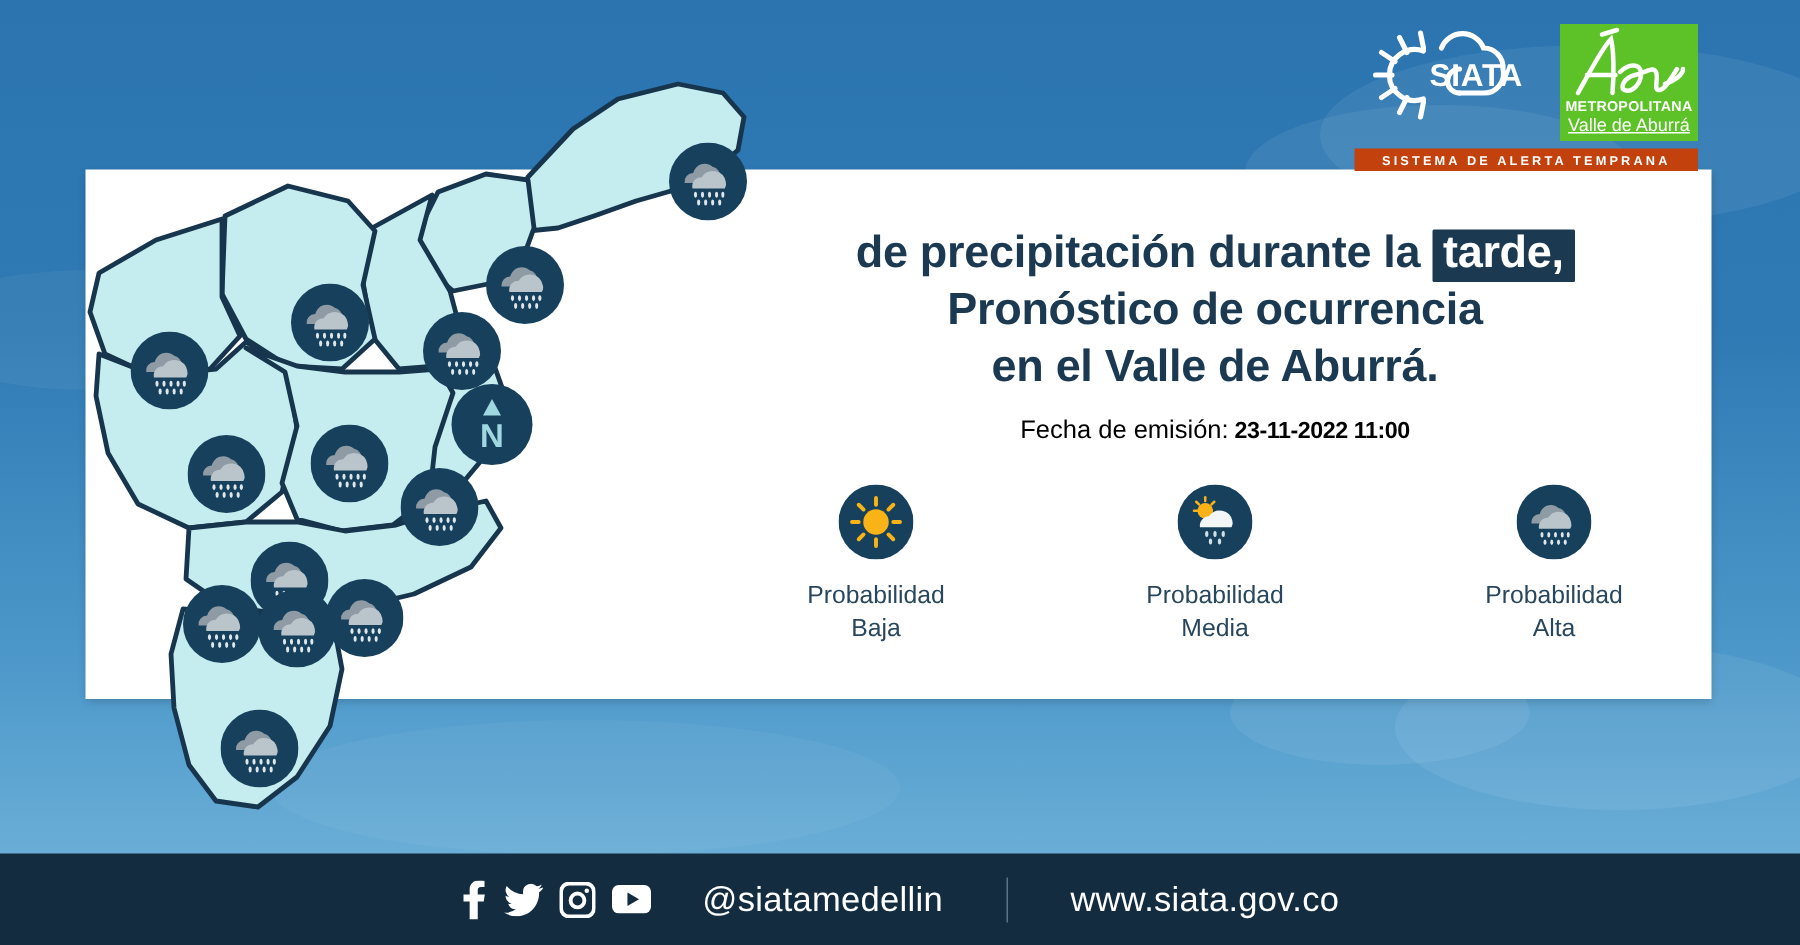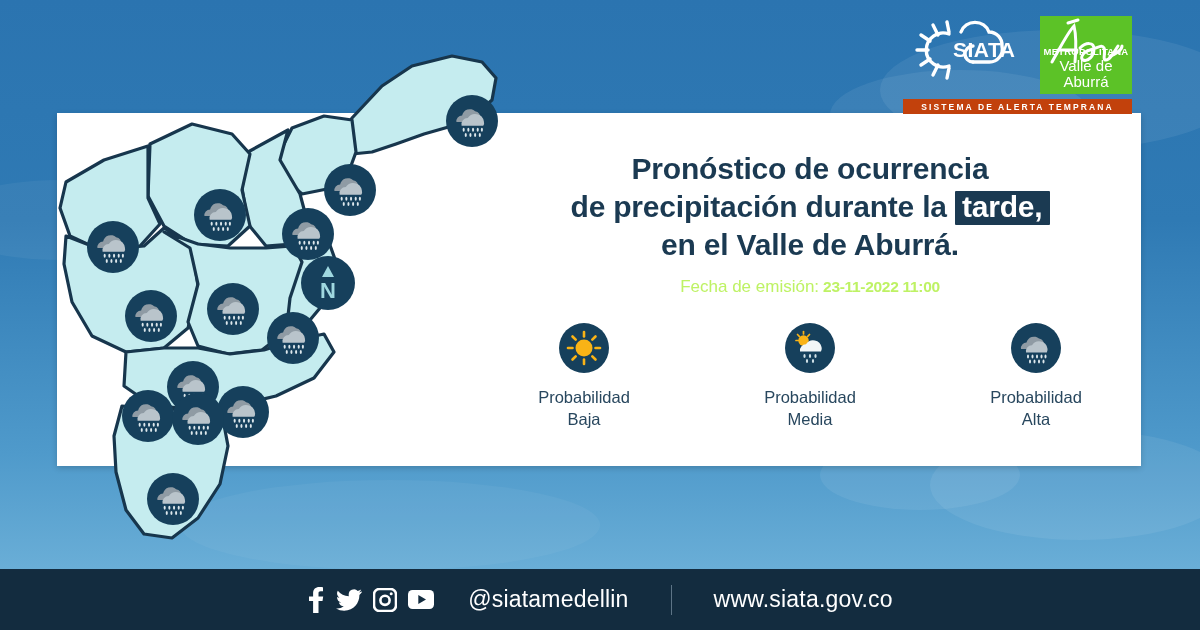--- a/index.html
+++ b/index.html
@@ -35,21 +35,21 @@
   .area-logo {
     width:92px; height:78px; background:#5cc227;
     position:relative; overflow:hidden;
   }
   .area-script { position:absolute; left:4px; top:2px; width:84px; height:50px; }
   .area-sub {
     position:absolute; bottom:4px; left:0; right:0;
     text-align:center; color:#ffffff; line-height:1.08;
   }
   .area-sub .l1 { font-size:9.5px; font-weight:bold; letter-spacing:.2px; display:block; }
-  .area-sub .l2 { font-size:15px; display:block; }
+  .area-sub .l2 { font-size:12px; display:block;text-decoration:underline; }
   #tagline {
     margin-top:5px; background:#c2410c; height:15px;
     display:flex; align-items:center; justify-content:center;
     color:#fff; font-size:8.5px; font-weight:bold; letter-spacing:2.1px;
     width:229px; margin-left:0;
   }
 
   
   #panel {
     position:absolute; left:57px; top:113px; width:1084px; height:353px;
@@ -68,21 +68,21 @@
   
   #content {
     position:absolute; left:500px; top:150px; width:620px; z-index:5;
     text-align:center; color:#1b3a52;
   }
   #headline { font-size:30px; font-weight:bold; line-height:1.26; letter-spacing:-.2px; }
   #headline .hl {
     background:#1b3a52; color:#ffffff; padding:1px 7px 3px 7px;
     display:inline-block; line-height:1.02; border-radius:1px;
   }
-  #emission { margin-top:14px; font-size:17px; color:#bef264; }
+  #emission { margin-top:14px; font-size:17px; color:#000000; }
   #emission .date { font-size:15.5px; font-weight:bold; letter-spacing:-.3px; margin-left:4px; }
 
   #legend { margin-top:26px; display:flex; justify-content:center; gap:86px; }
   .legend-item { width:140px; display:flex; flex-direction:column; align-items:center; }
   .legend-item .lbl {
     margin-top:14px; font-size:16.5px; line-height:1.3; color:#28475e; text-align:center;
   }
 
   
   #footer {
@@ -414,25 +414,25 @@
     <ellipse cx="28" cy="38.5" rx="1" ry="1.9"></ellipse>
             <ellipse cx="32.5" cy="38.5" rx="1" ry="1.9"></ellipse>
   </g>
         </svg>
       </div>
     </div>
 </div>
 
 <div id="content">
   <div id="headline">
-    <div>Pronóstico de ocurrencia</div>
     <div>
       <span>de precipitación durante la</span>
       <span class="hl">tarde,</span>
     </div>
+    <div>Pronóstico de ocurrencia</div>
     <div>en el Valle de Aburrá.</div>
   </div>
 
   <div id="emission">
     <span>Fecha de emisión:</span><span class="date">23-11-2022 11:00</span>
   </div>
 
   <div id="legend">
 
     <div class="legend-item">

